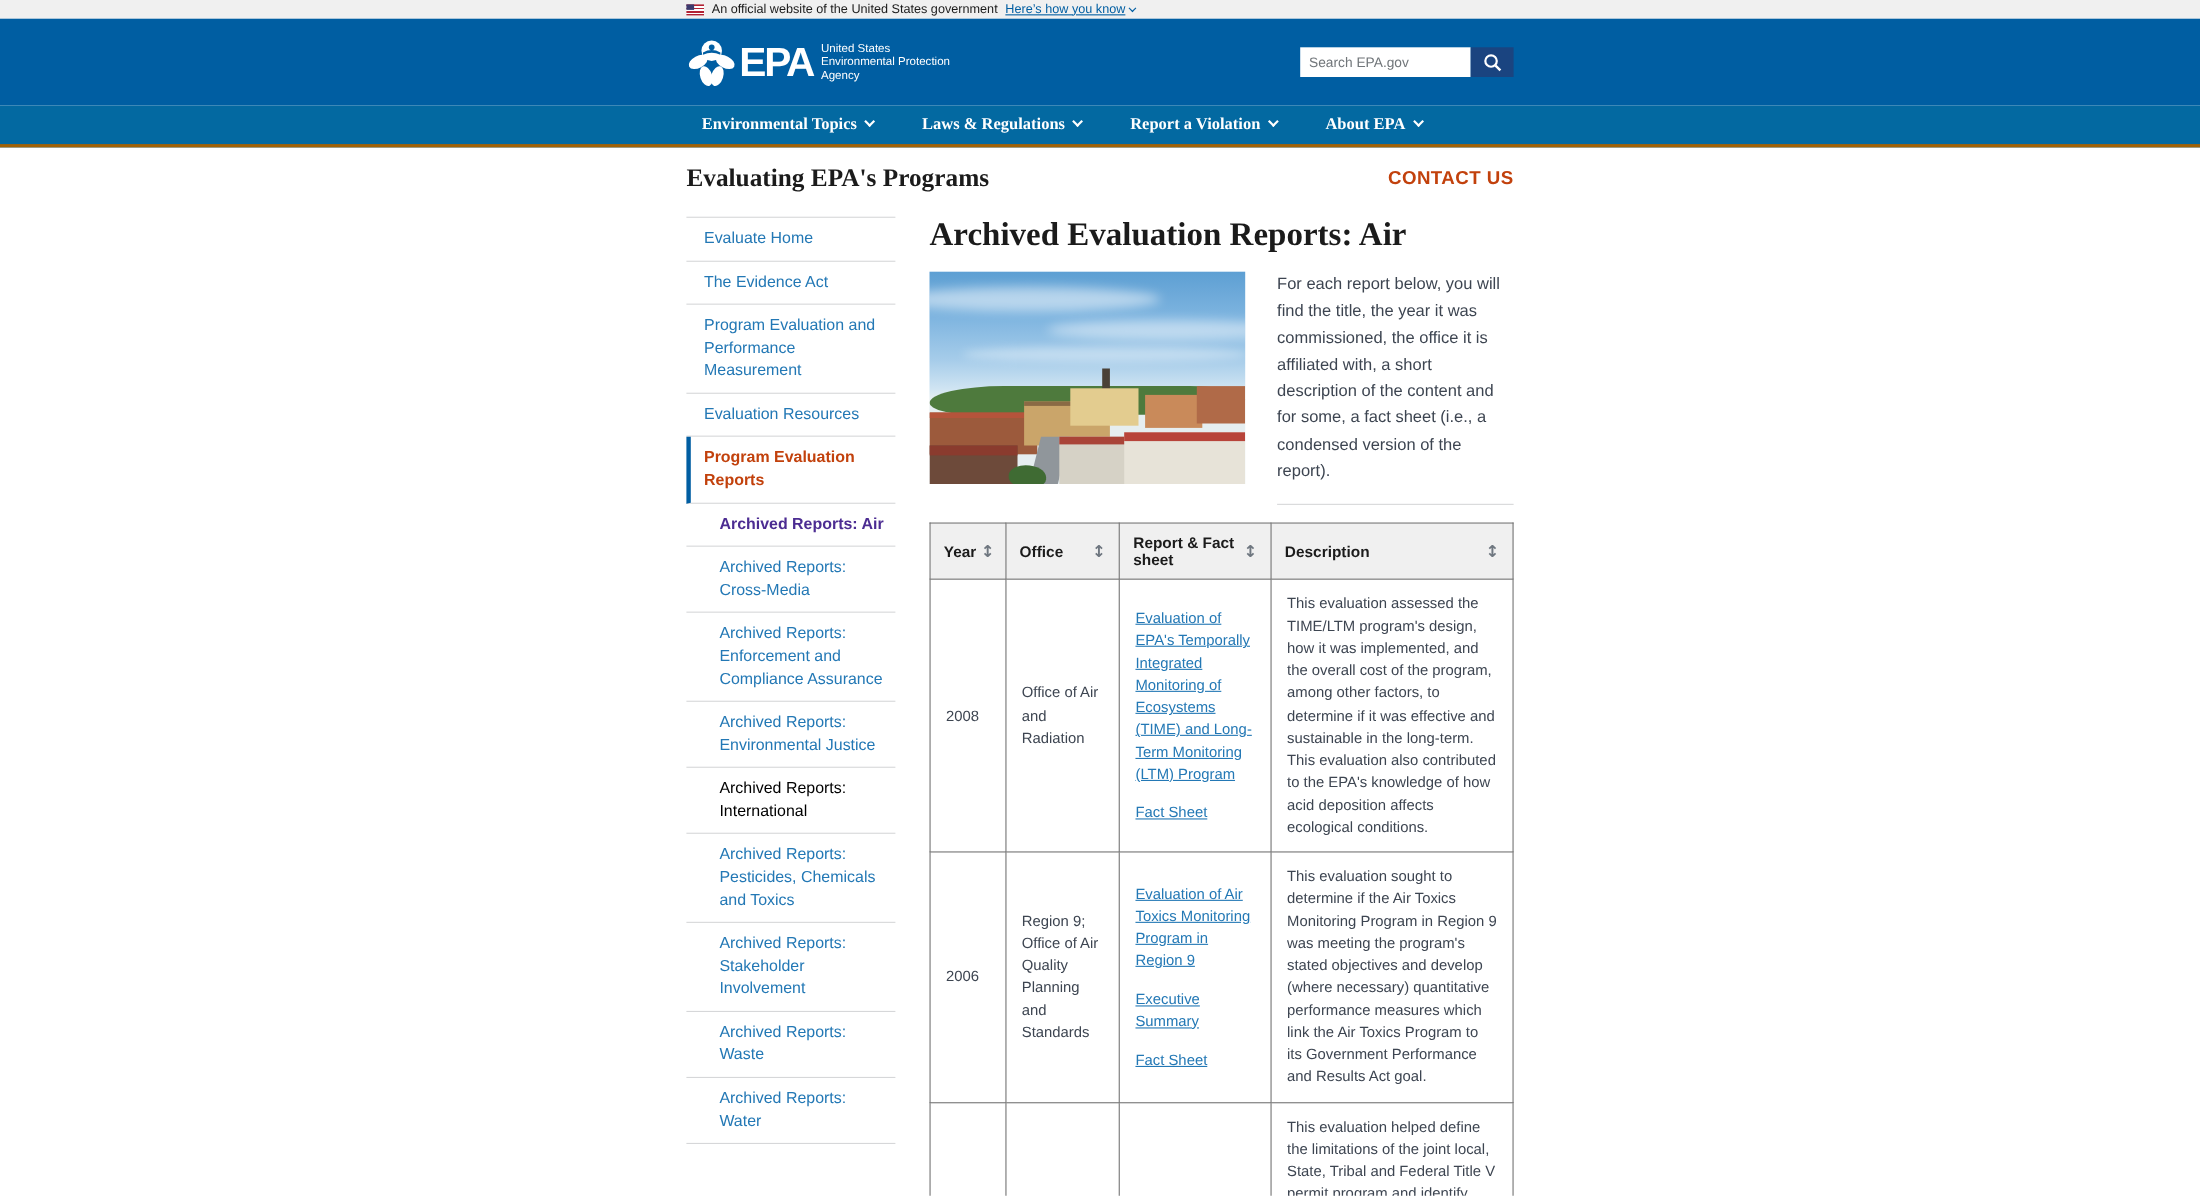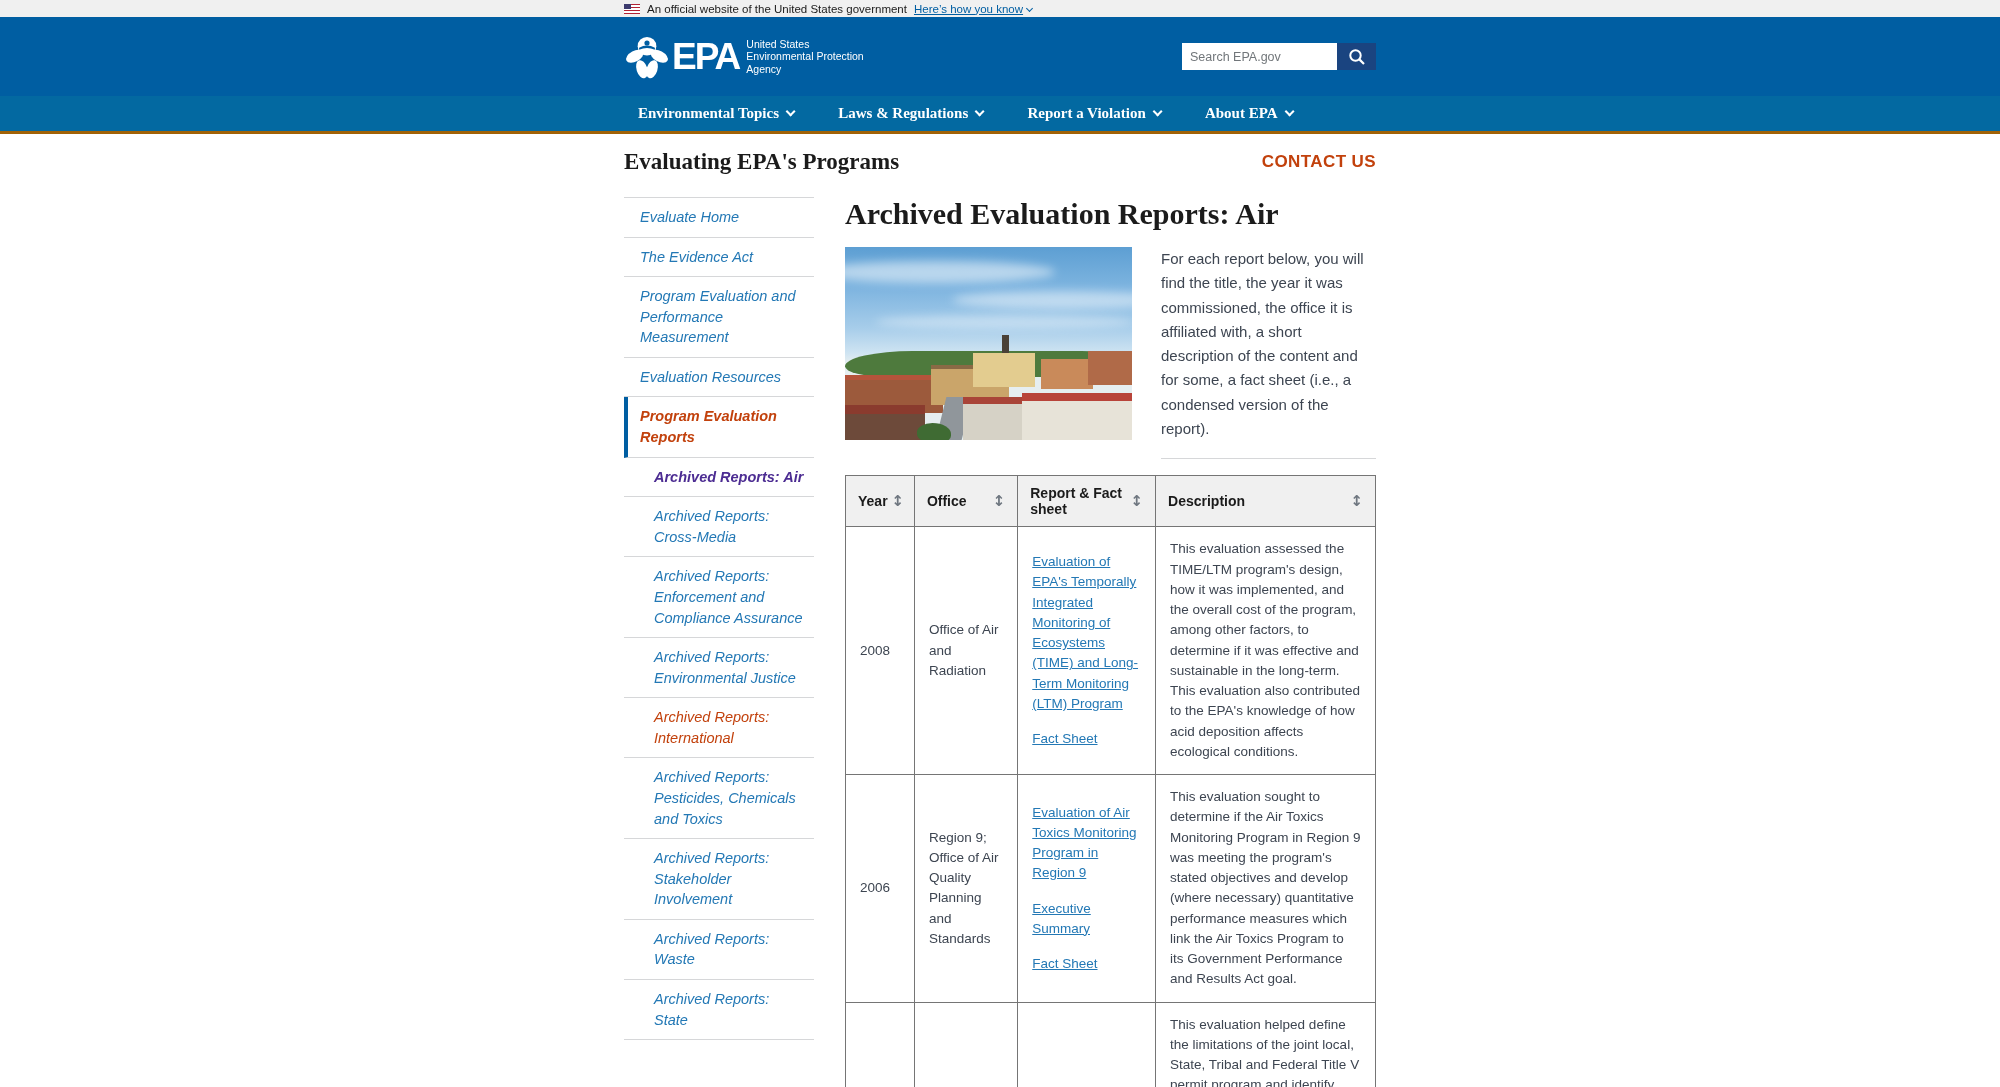--- a/index.html
+++ b/index.html
@@ -45,32 +45,32 @@
             padding: 2.6px; transform: rotate(45deg); margin-left: 8px; vertical-align: 2.5px; }
 
   
   .title-bar { display: flex; align-items: center; justify-content: space-between; padding: 15px 0 22px; }
   .site-title { font-family: "Liberation Serif", serif; font-weight: bold; font-size: 23px; color: #1b1b1b; }
   .contact-link { color: #c2410c; font-size: 17px; font-weight: bold; letter-spacing: .4px;
                   text-decoration: none; cursor: pointer; margin-left: 16px; }
 
   
   .content { display: flex; align-items: flex-start; }
-  aside { width: 190px; flex: 0 0 190px; font-style: italic; }
+  aside { width: 190px; flex: 0 0 190px; }
   main { flex: 1; margin-left: 31px; }
 
   
   .sb-list { list-style: none; border-top: 1px solid #d6d7d9; }
   .sb-item { border-bottom: 1px solid #d6d7d9; font-size: 14.5px; line-height: 1.42; }
   .sb-item a { display: block; padding: 9px 8px 9px 16px; color: #2378b5; text-decoration: none; cursor: pointer; }
   .sb-item.level2 a { padding-left: 30px; }
   .sb-item.active { border-left: 4px solid #005ea2; }
   .sb-item.active a { padding-left: 12px; font-weight: bold; color: #c2410c; }
   .sb-item.current a { font-weight: bold; color: #4c2c92; }
-  .sb-item.visited a { color: #c2410c; }
+  .sb-item.visited a { color: #000000; }
 
   
   h1.page-title { font-family: "Liberation Serif", serif; font-weight: bold; font-size: 30px;
                   color: #1b1b1b; line-height: 1.1; margin-bottom: 17px; }
   .intro-row { display: flex; gap: 29px; }
   .intro-text { flex: 1; font-size: 15px; line-height: 1.62; color: #3d4551; }
   .intro-text hr { border: none; border-top: 1px solid #d6d7d9; margin-top: 17px; }
 
   
   .photo { position: relative; width: 287px; height: 193px; flex: 0 0 287px; overflow: hidden;
@@ -203,21 +203,21 @@
             <li class="sb-item level2 link">
               <a>Archived Reports: Pesticides, Chemicals and Toxics</a>
             </li>
             <li class="sb-item level2 link">
               <a>Archived Reports: Stakeholder Involvement</a>
             </li>
             <li class="sb-item level2 link">
               <a>Archived Reports: Waste</a>
             </li>
             <li class="sb-item level2 link">
-              <a>Archived Reports: State</a>
+              <a>Archived Reports: Water</a>
             </li>
           </ul>
       </aside>
 
       <main>
         <h1 class="page-title">Archived Evaluation Reports: Air</h1>
 
         <div class="intro-row">
           <div class="photo">
             <div class="cloud1"></div>

